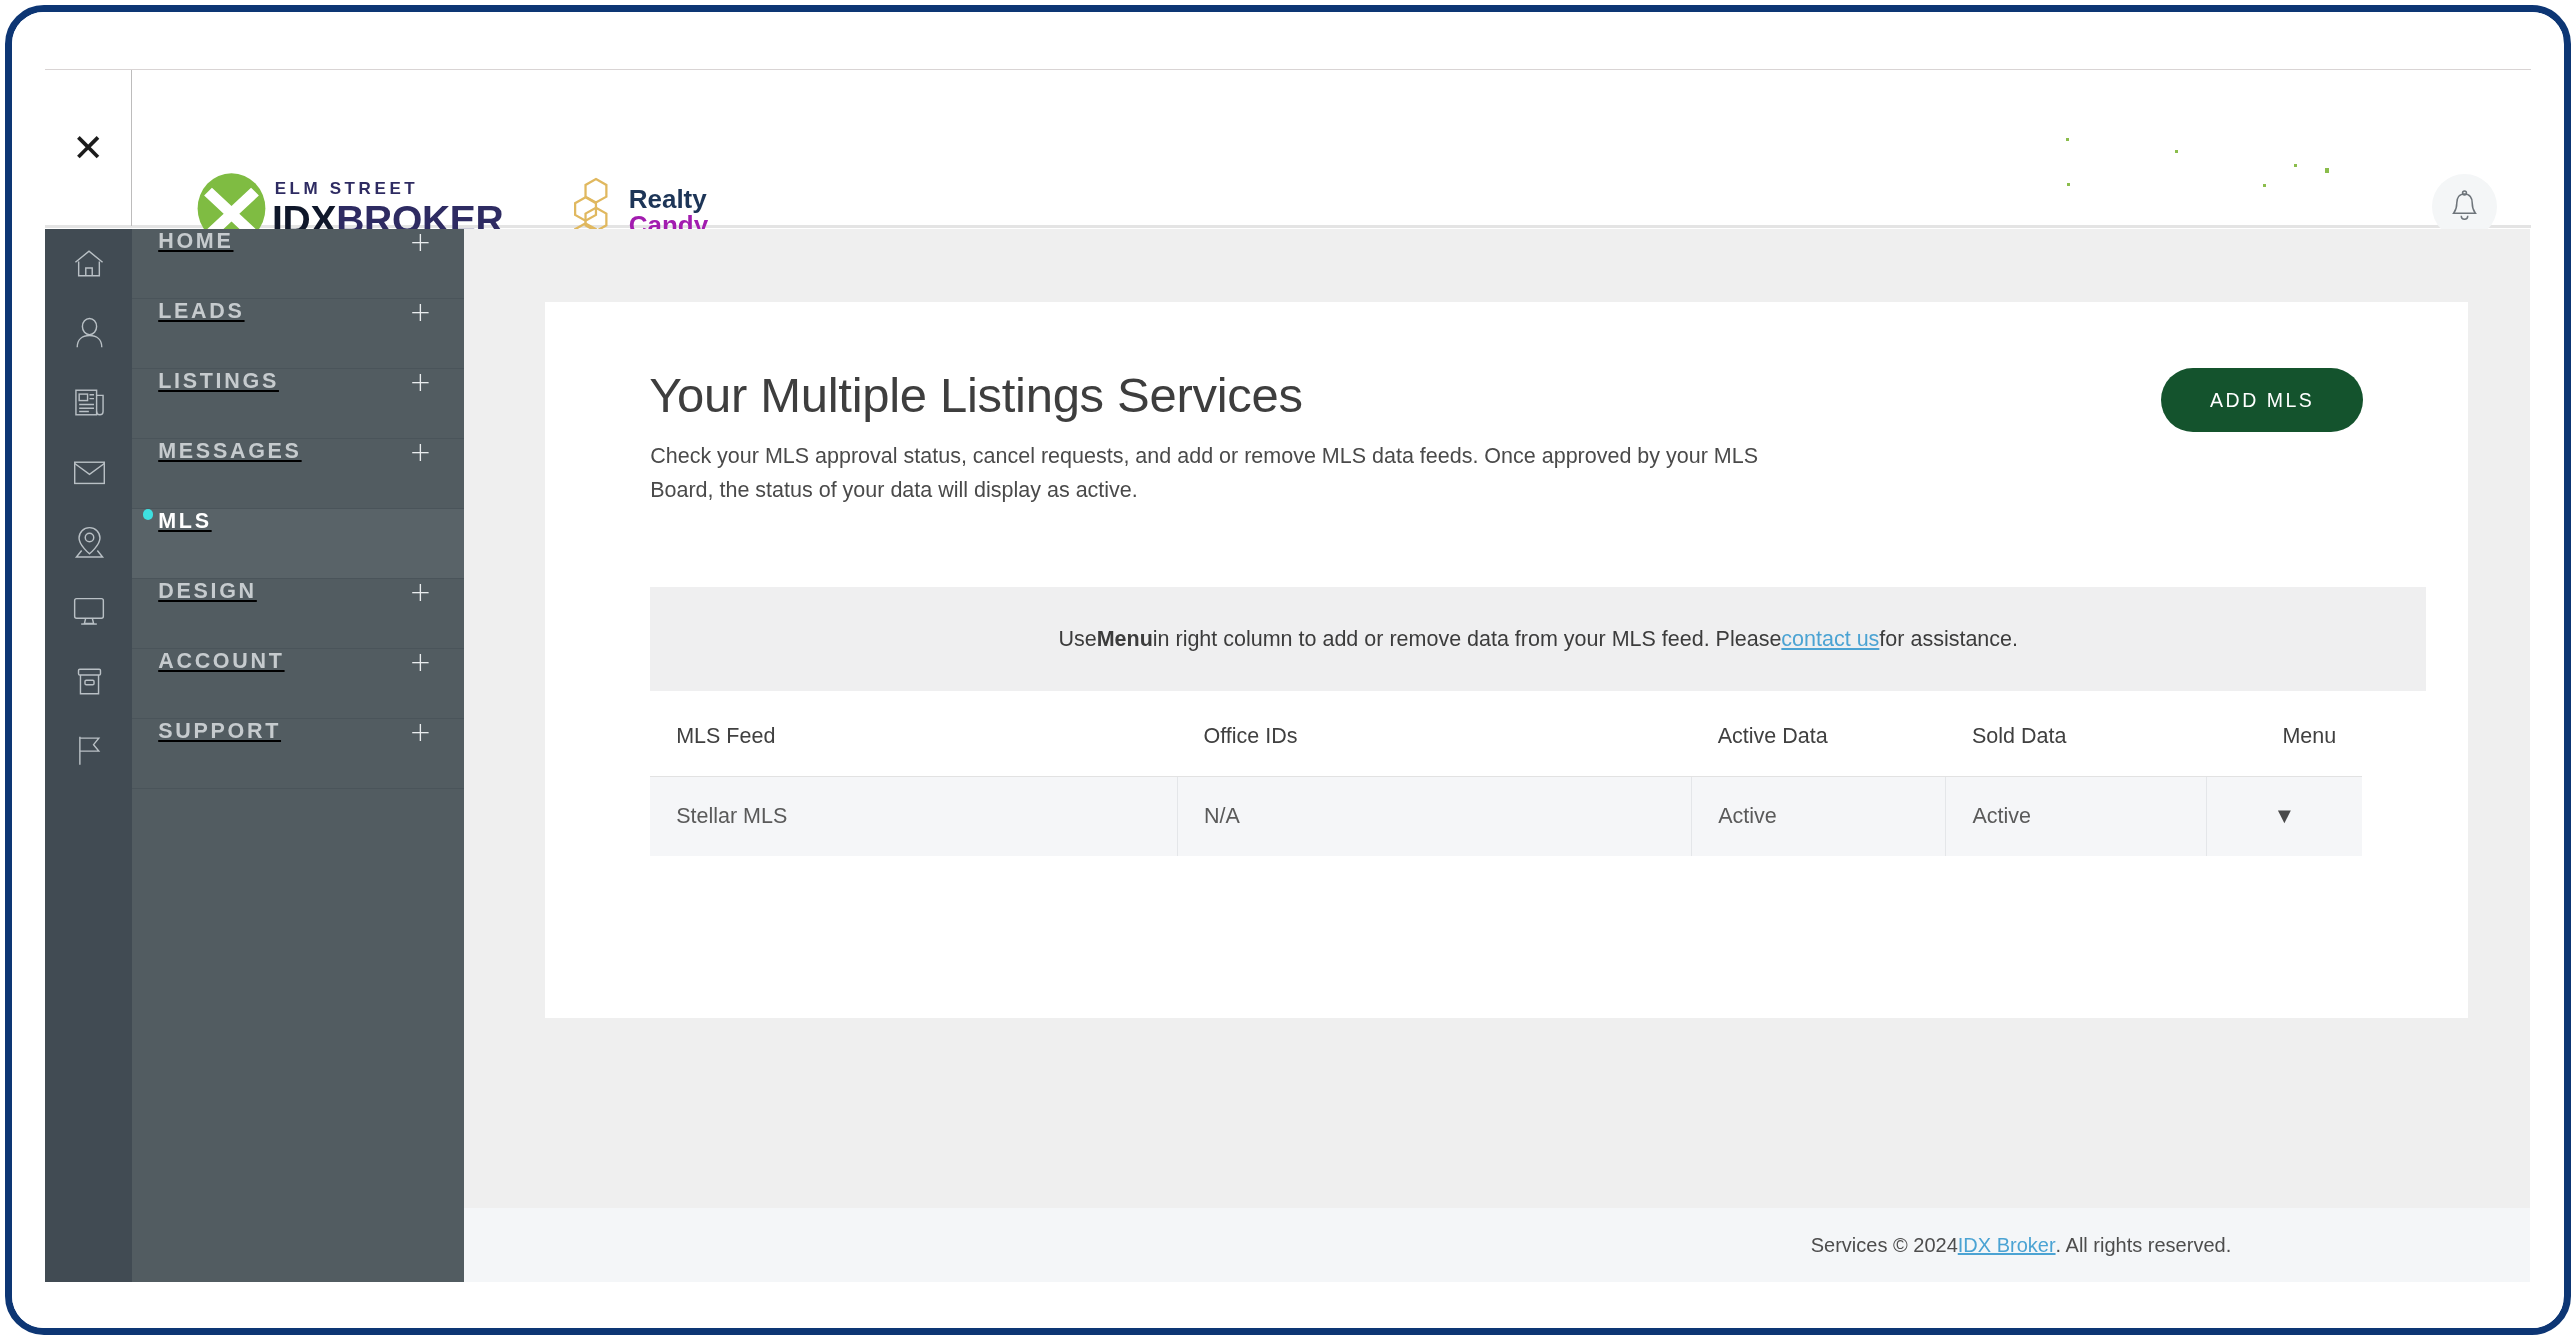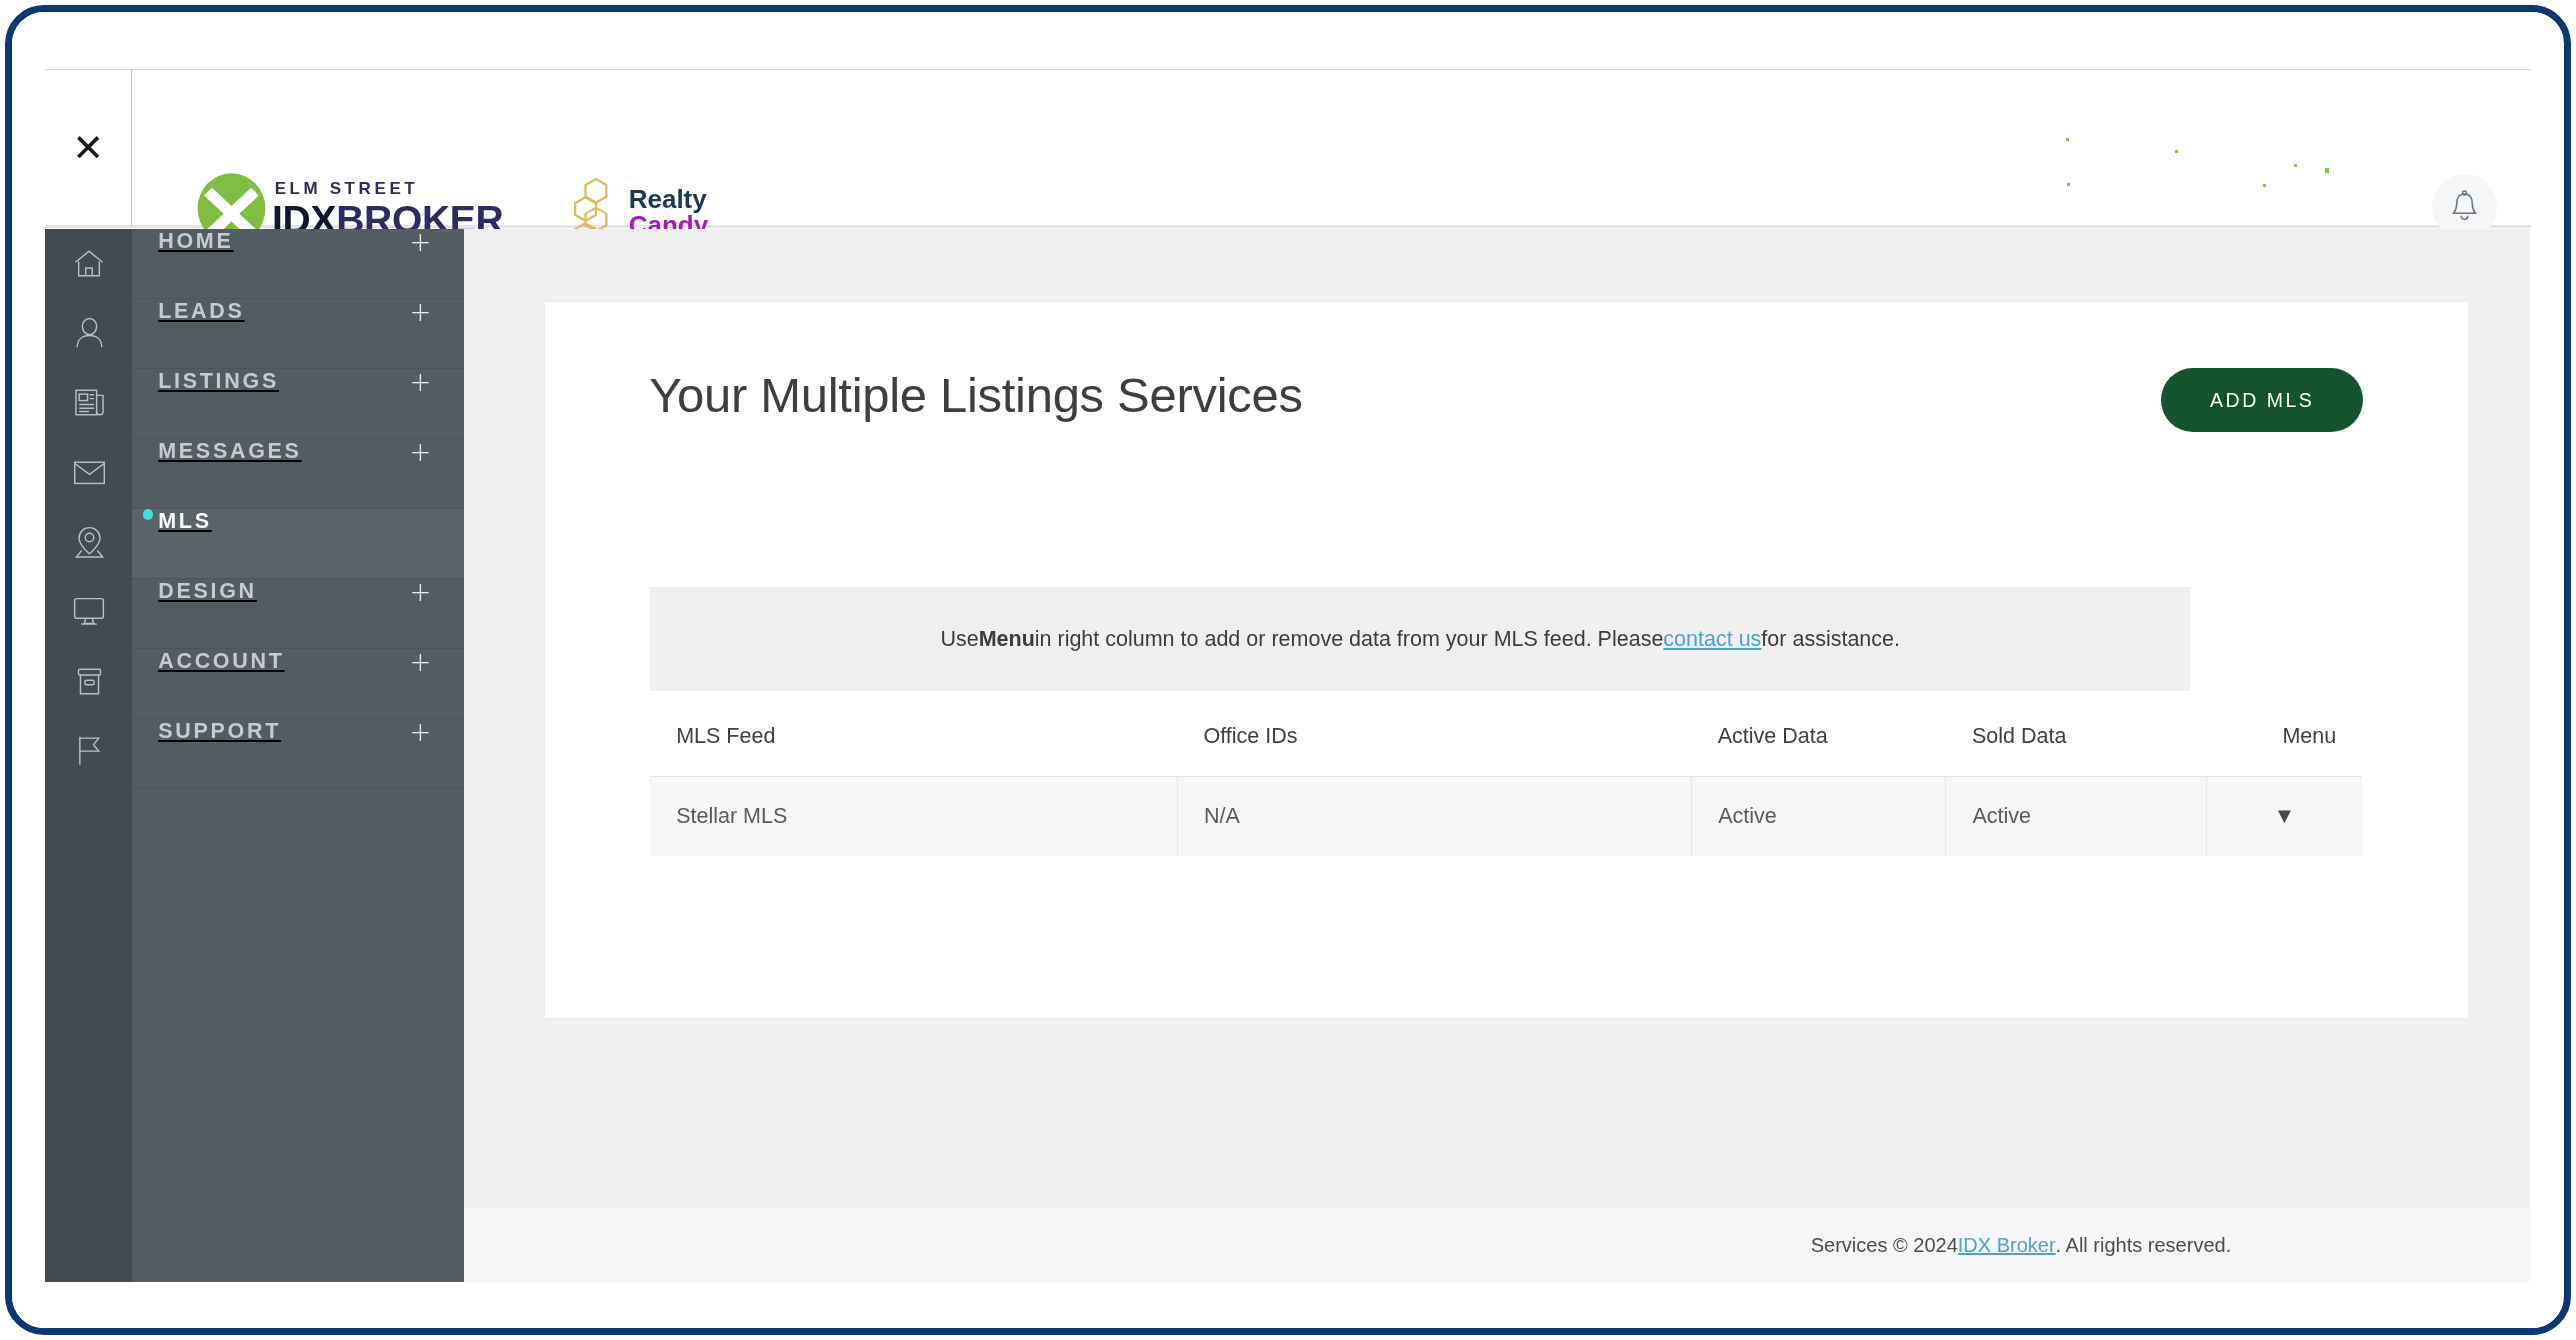--- a/index.html
+++ b/index.html
@@ -194,21 +194,21 @@
     color: #ffffff;
     font-size: 19.5px;
     letter-spacing: 2.5px;
     font-family: "Liberation Sans", sans-serif;
     cursor: pointer;
   }
 
   #notice {
     position: absolute;
     left: 105px; top: 285px;
-    width: 1540px; height: 104px;
+    width: 1776px; height: 104px;
     background: #efeff0;
     display: flex; align-items: center; justify-content: center;
     font-size: 21.5px;
     color: #3c3c3c;
   }
   #notice b { font-weight: 700; }
   #notice .link { color: #4ba3d3; }
 
   
   #tbl {
@@ -419,20 +419,21 @@
     <div class="nav-item">
       <span class="nav-label">SUPPORT</span>
       <span class="nav-plus">+</span>
     </div>
   </div>
 
   <div id="main">
     <div id="card">
 
       <h1 id="page-title">Your Multiple Listings Services</h1>
+      <p id="page-desc">Check your MLS approval status, cancel requests, and add or remove MLS data feeds. Once approved by your MLS Board, the status of your data will display as active.</p>
       <button id="add-mls-btn">ADD MLS</button>
 
       <div id="notice">
         <span>Use </span>
             <b>Menu</b>
             <span> in right column to add or remove data from your MLS feed. Please </span>
             <a class="link" href="#">contact us</a>
             <span> for assistance.</span>
       </div>
 

